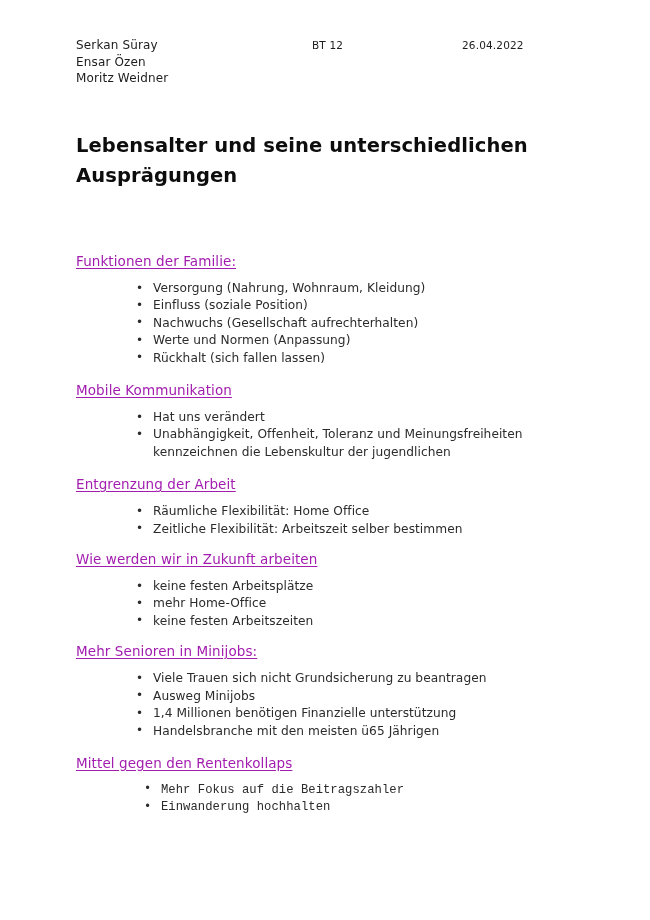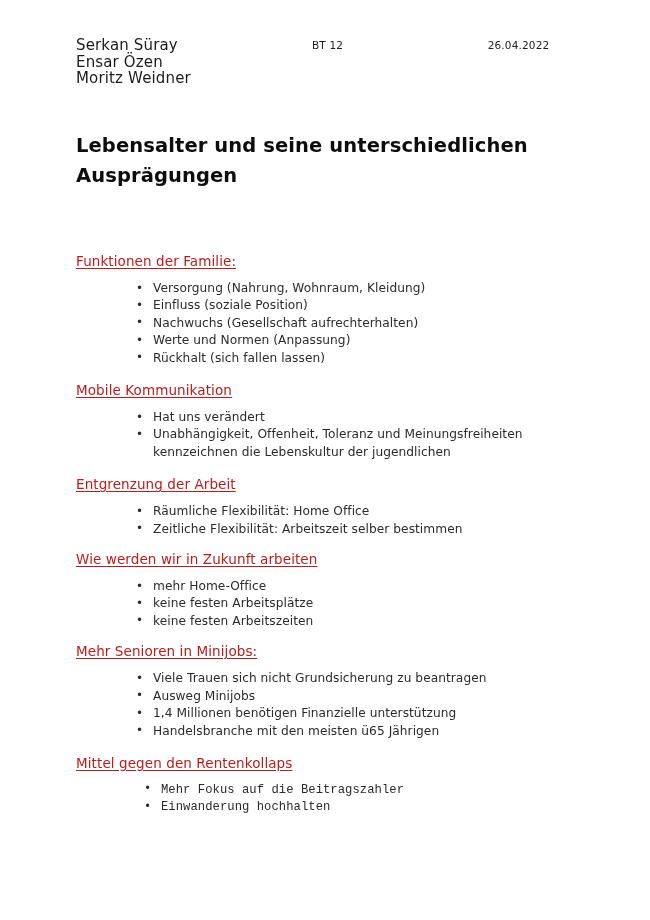--- a/index.html
+++ b/index.html
@@ -31,37 +31,37 @@
 
   .header-row {
     display: flex;
     align-items: flex-start;
     height: 16.5px;
     line-height: 16.5px;
   }
 
   .header-author {
     flex: 0 0 236px;
-    font-size: 15px;
+    font-size: 12px;
     letter-spacing: 0.15px;
     white-space: nowrap;
     color: #1c1c1c;
   }
 
   .header-course {
     flex: 0 0 150px;
     font-size: 10.5px;
     letter-spacing: 0.15px;
     white-space: nowrap;
     color: #1c1c1c;
   }
 
   .header-date {
     flex: 1 1 auto;
-    text-align: center;
+    text-align: left;
     font-size: 10.5px;
     letter-spacing: 0.15px;
     white-space: nowrap;
     color: #1c1c1c;
   }
 
   .header-spacer {
     flex: 0 0 150px;
   }
 
@@ -91,21 +91,21 @@
   }
 
   .section:last-child {
     margin-bottom: 0;
   }
 
   .section-heading {
     font-size: 13.5px;
     line-height: 20px;
     letter-spacing: 0.1px;
-    color: #b91c1c;
+    color: #a21caf;
     margin: 0 0 9px 0;
     padding: 0;
     font-weight: normal;
   }
 
   .section-heading span {
     text-decoration: underline;
     text-underline-offset: 2px;
   }
 
@@ -193,22 +193,22 @@
       <div class="section">
         <h2 class="section-heading"><span>Entgrenzung der Arbeit</span></h2>
         <ul class="bullet-list">
           <li>Räumliche Flexibilität: Home Office</li>
           <li>Zeitliche Flexibilität: Arbeitszeit selber bestimmen</li>
         </ul>
       </div>
       <div class="section">
         <h2 class="section-heading"><span>Wie werden wir in Zukunft arbeiten</span></h2>
         <ul class="bullet-list">
+          <li>keine festen Arbeitsplätze</li>
           <li>mehr Home-Office</li>
-          <li>keine festen Arbeitsplätze</li>
           <li>keine festen Arbeitszeiten</li>
         </ul>
       </div>
       <div class="section section--gap-large">
         <h2 class="section-heading"><span>Mehr Senioren in Minijobs:</span></h2>
         <ul class="bullet-list">
           <li>Viele Trauen sich nicht Grundsicherung zu beantragen</li>
           <li>Ausweg Minijobs</li>
           <li>1,4 Millionen benötigen Finanzielle unterstützung</li>
           <li>Handelsbranche mit den meisten ü65 Jährigen</li>

